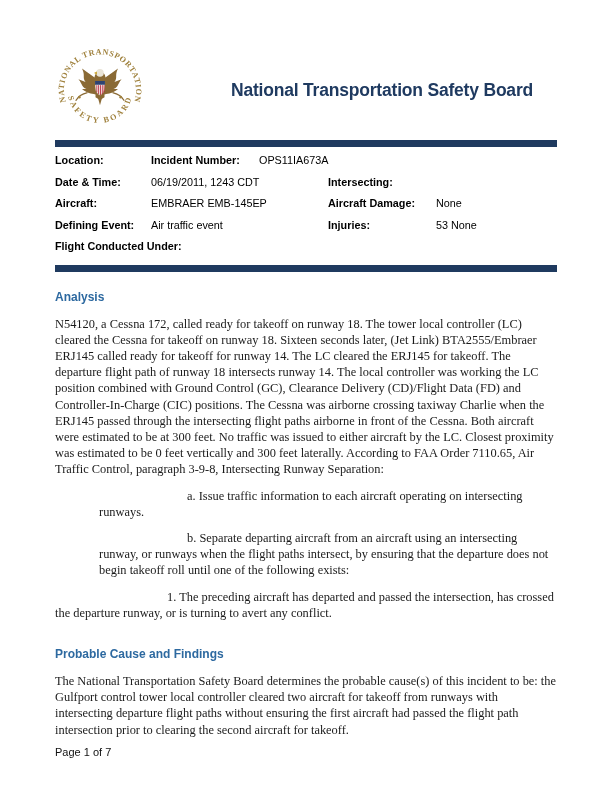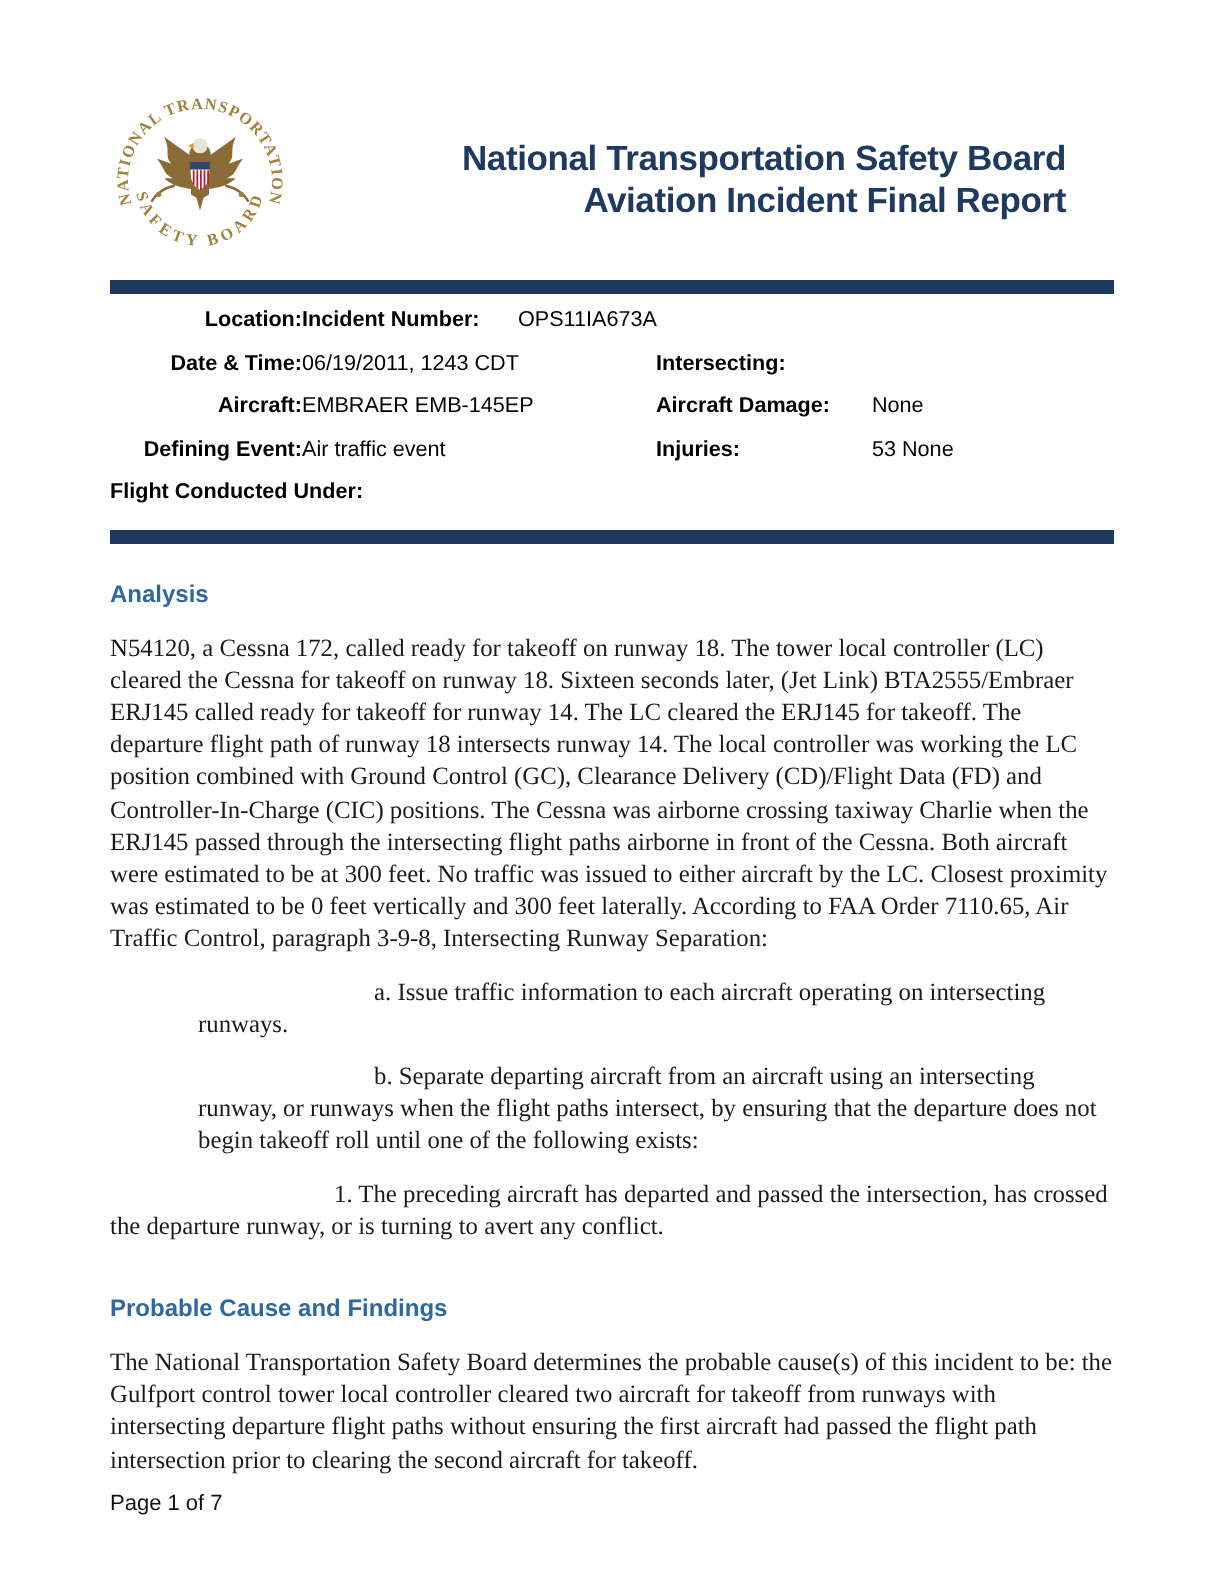--- a/index.html
+++ b/index.html
@@ -26,21 +26,21 @@
   .bar{height:7px;background:#1f3a5f;}
   .bar-top{margin-top:4px;}
   .bar-bottom{margin-top:3px;}
 
   
   .info-table{margin-top:7px;}
   .info-row{display:flex;height:21.5px;align-items:flex-start;}
   .cell{font-size:10.8px;line-height:13px;white-space:nowrap;}
   .label{font-weight:bold;color:#000;}
   .value{color:#000;}
-  .c1{width:96px;flex:0 0 auto;text-align:right;}
+  .c1{width:96px;flex:0 0 auto;}
   .c2{width:177px;flex:0 0 auto;}
   .c3{width:108px;flex:0 0 auto;}
   .c4{flex:1;}
 
   
   .section-heading{
     font-size:12px;font-weight:bold;color:#2d69a0;
     margin:16px 0 0 0;line-height:19px;
   }
   .pc-heading{margin-top:24px;}
@@ -86,21 +86,20 @@
 
         <text font-family="Liberation Serif, serif" font-size="9" font-weight="bold" fill="#a0823e" letter-spacing="0.8">
           <textPath href="#arcTop" startOffset="50%" text-anchor="middle">NATIONAL TRANSPORTATION</textPath>
         </text>
         <text font-family="Liberation Serif, serif" font-size="9" font-weight="bold" fill="#a0823e" letter-spacing="2.4">
           <textPath href="#arcBot" startOffset="50%" text-anchor="middle">SAFETY BOARD</textPath>
         </text>
       </svg>
       <div class="titles">
         <div class="title-line">National Transportation Safety Board</div>
-        <div class="title-line">Aviation Incident Final Report</div>
       </div>
     </div>
 
     <div class="bar bar-top"></div>
 
     <div class="info-table">
       <div class="info-row">
         <div class="cell label c1">Location:</div>
         <div class="cell label c3">Incident Number:</div>
         <div class="cell value c4">OPS11IA673A</div>

